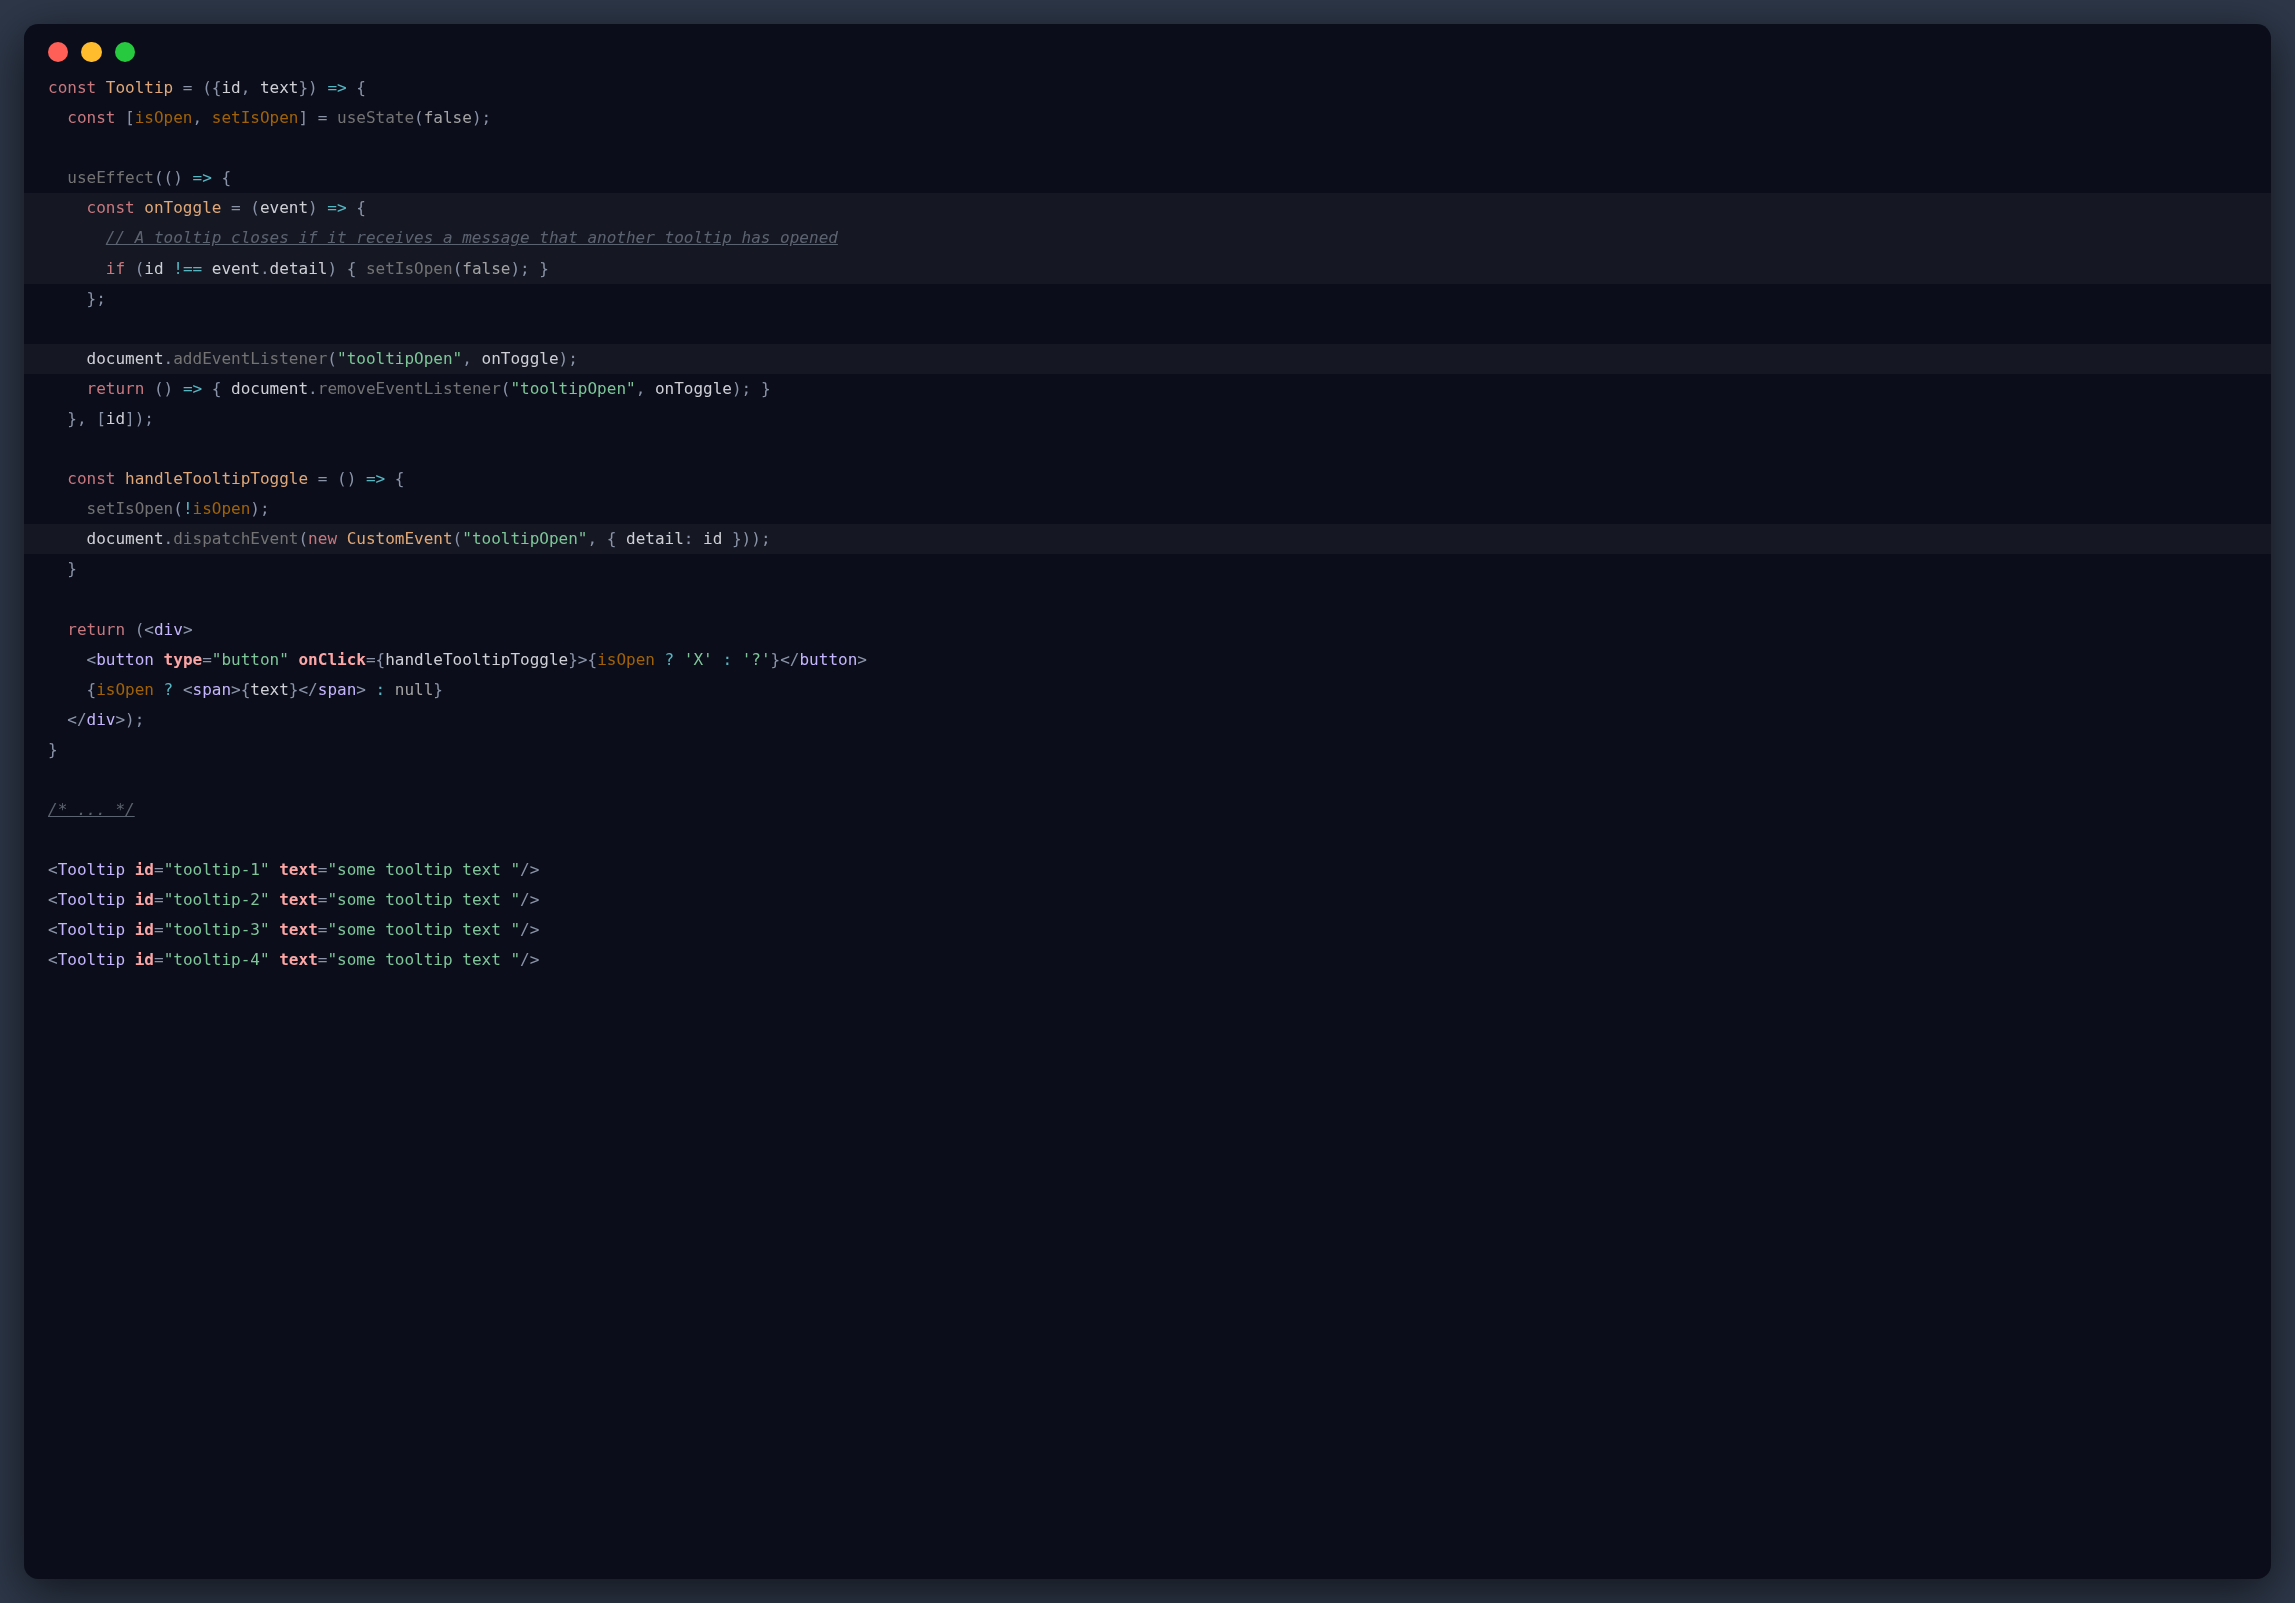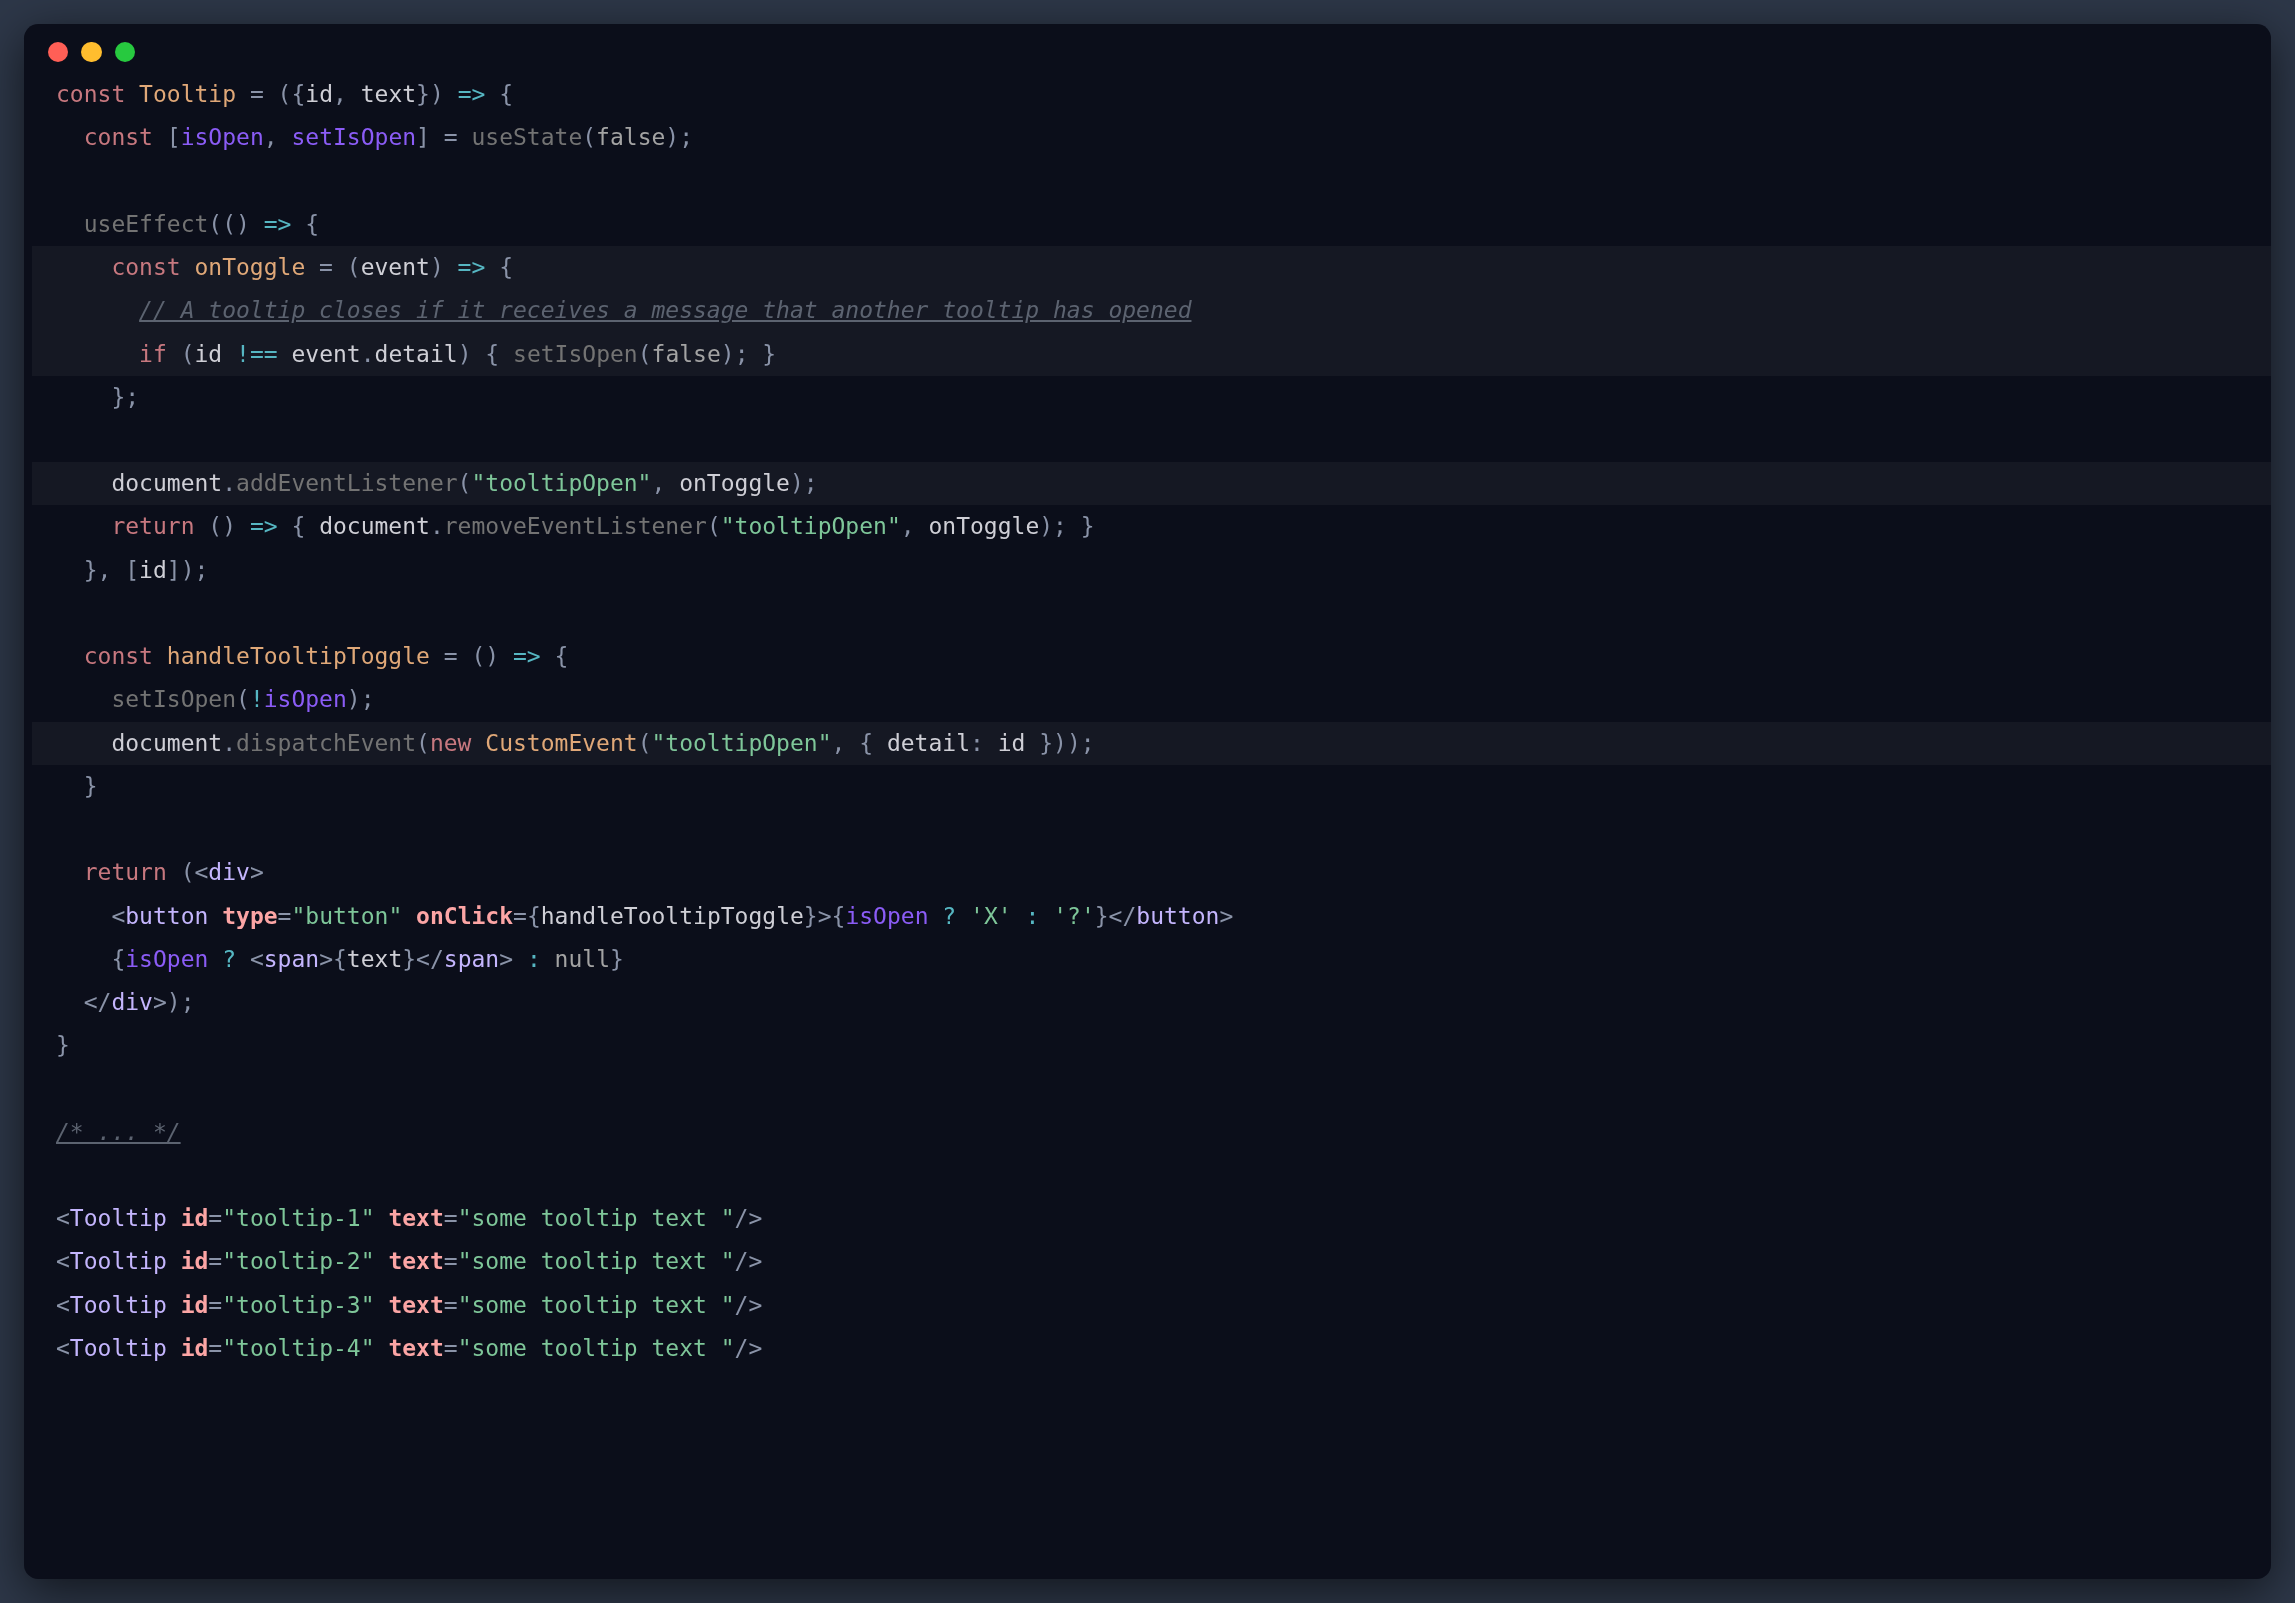--- a/index.html
+++ b/index.html
@@ -31,41 +31,40 @@
   .dot {
     width: 20.3px;
     height: 20.3px;
     border-radius: 50%;
   }
   .dot.red { background: #ff5f56; }
   .dot.yellow { background: #ffbd2e; }
   .dot.green { background: #27c93f; }
 
   .code {
-    font-size: 23px;
+    font-size: 16px;
     line-height: 1.88;
     white-space: pre;
     color: #c8ccd4;
-    padding-left: 8px;
   }
   .line {
     padding: 0 24px;
   }
   .line.hl {
     background: rgba(255,255,255,0.045);
   }
 
   .k    { color: #c7787f; }   
   .fnname { color: #e0a878; } 
   .fn   { color: #737373; }   
   .param{ color: #cfcfd6; }
   .punc { color: #8a93a8; }
   .str  { color: #7ec699; }   
   .bool { color: #a3a3a3; }
-  .id   { color: #8b5cf6; }
+  .id   { color: #a16207; }
   .cmt  { color: #5c6370; font-style: italic; text-decoration: underline; }
   .op   { color: #56b6c2; }
   .tag  { color: #c4b5fd; }
   .attr { color: #fca5a5; font-weight: bold; }
 </style>
 </head>
 <body>
 
 <div class="frame">
   <div class="window">

